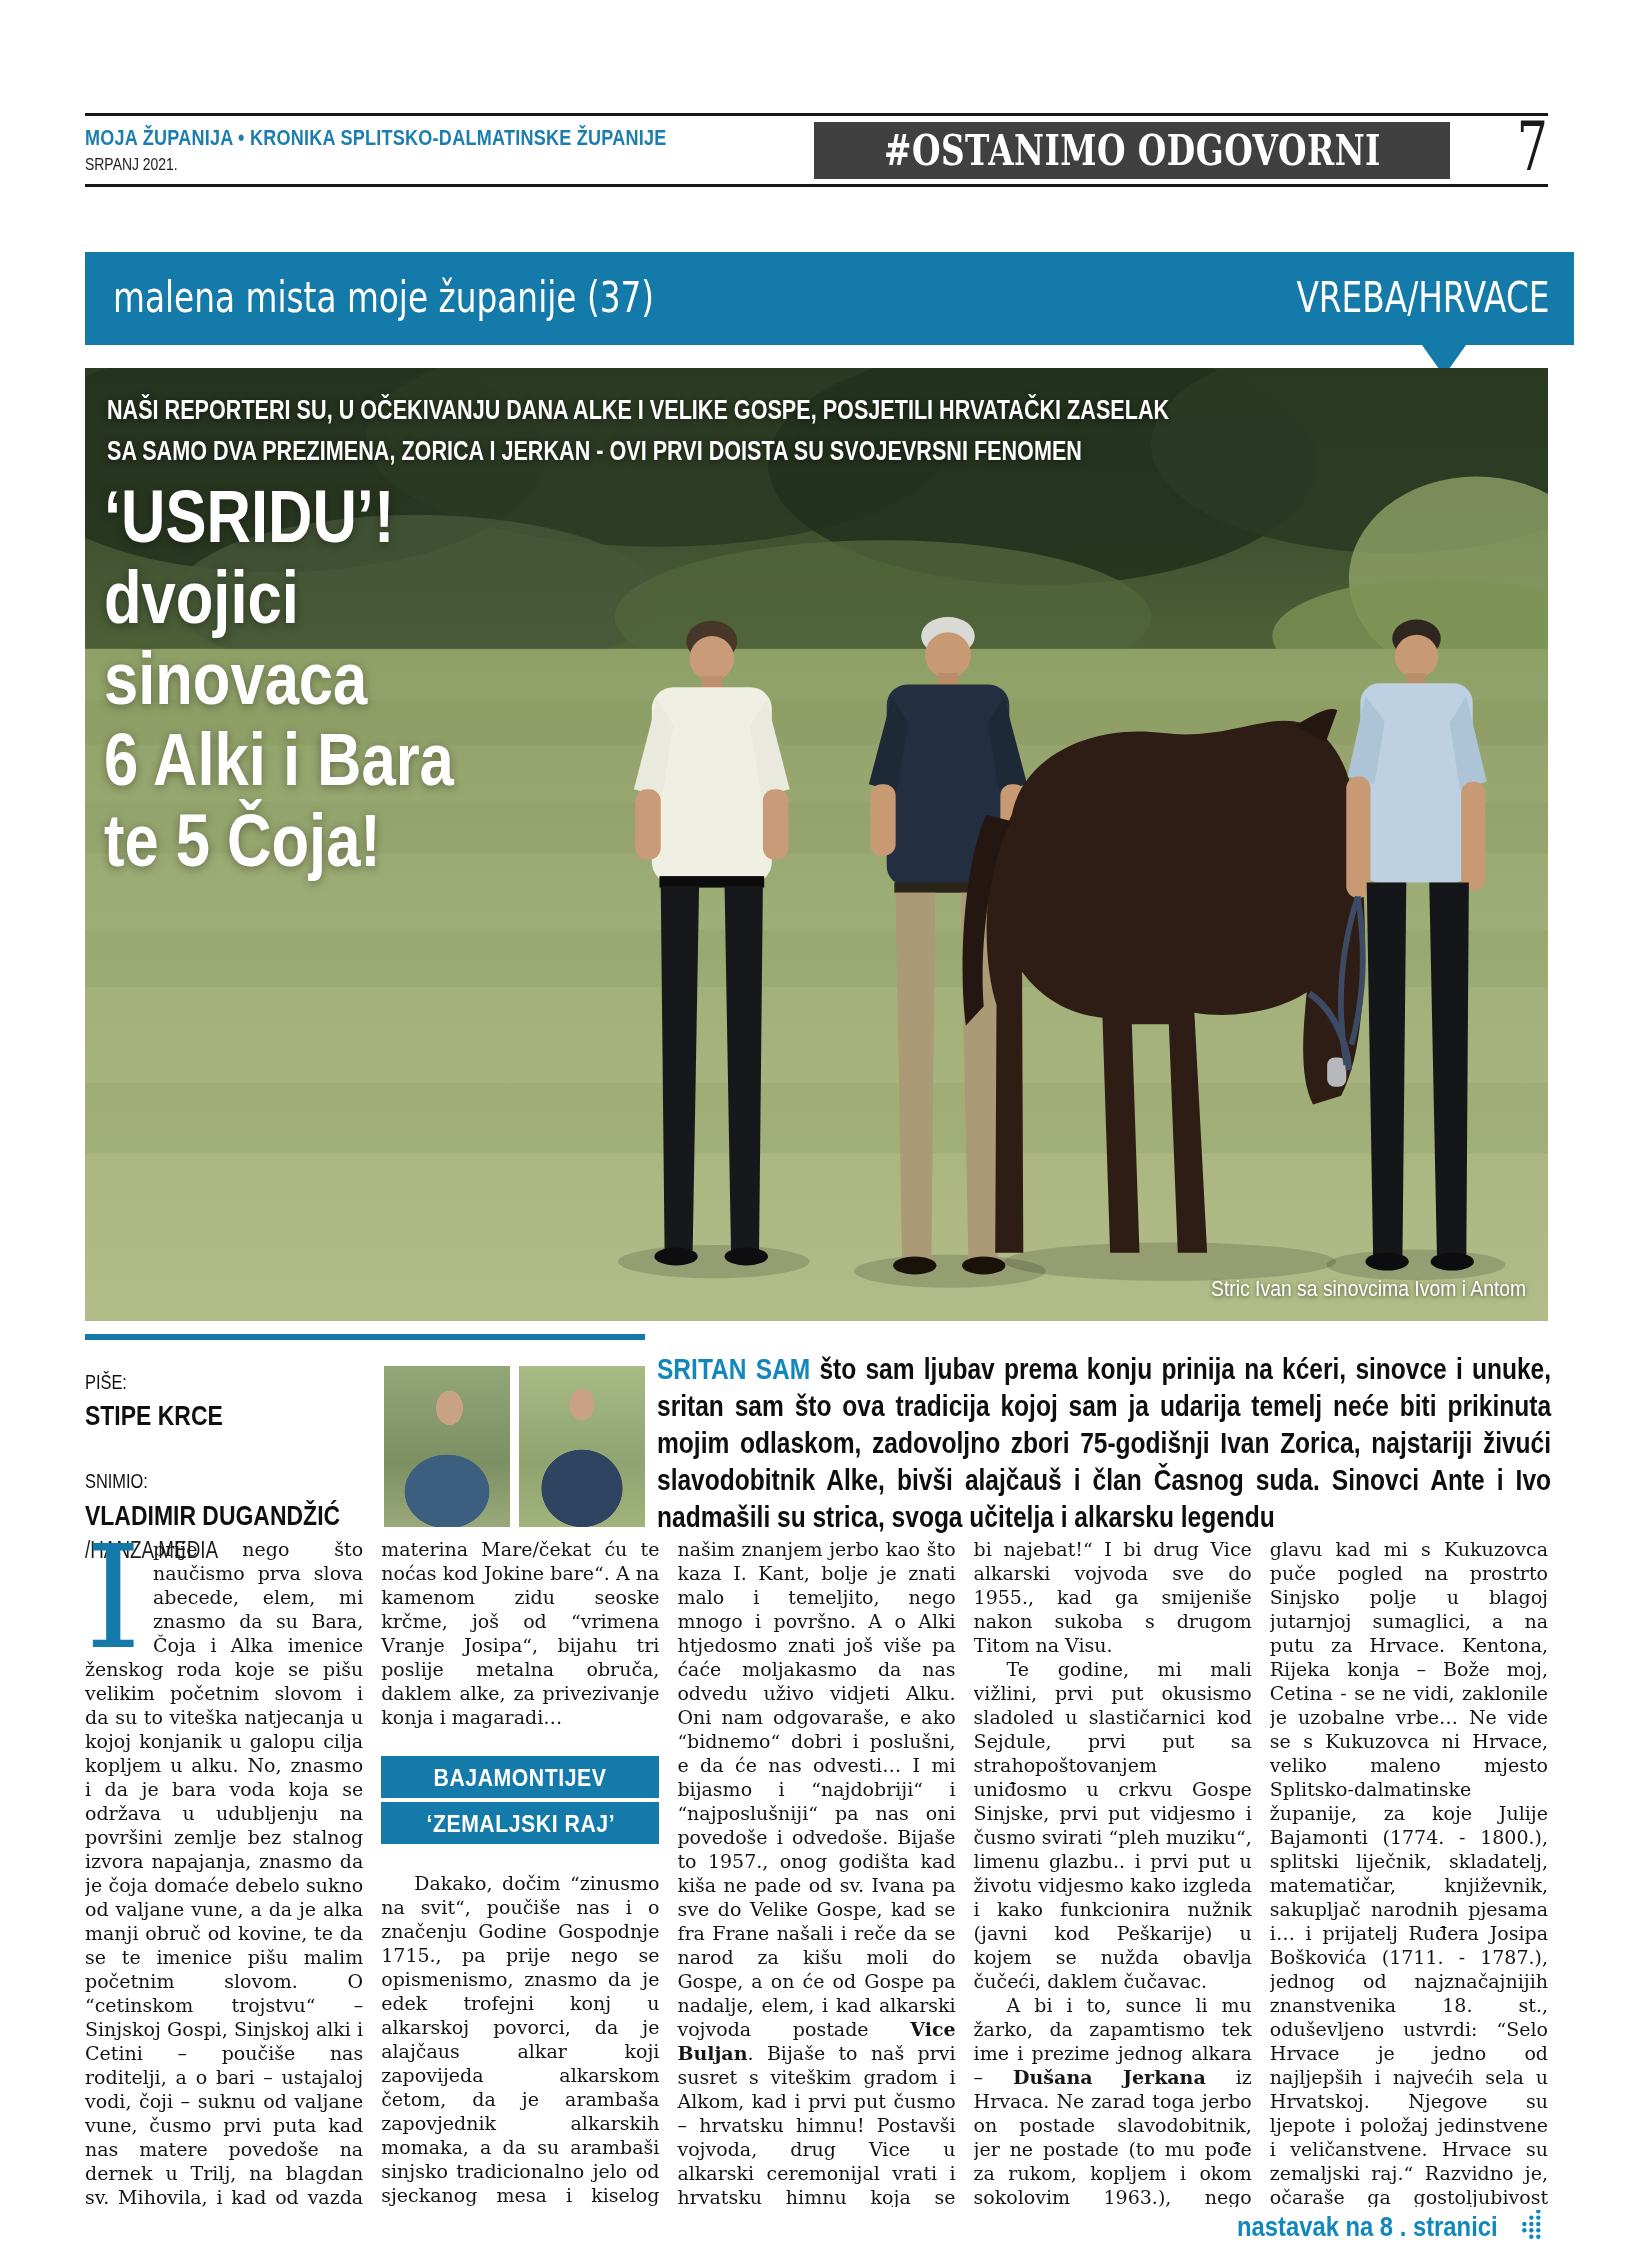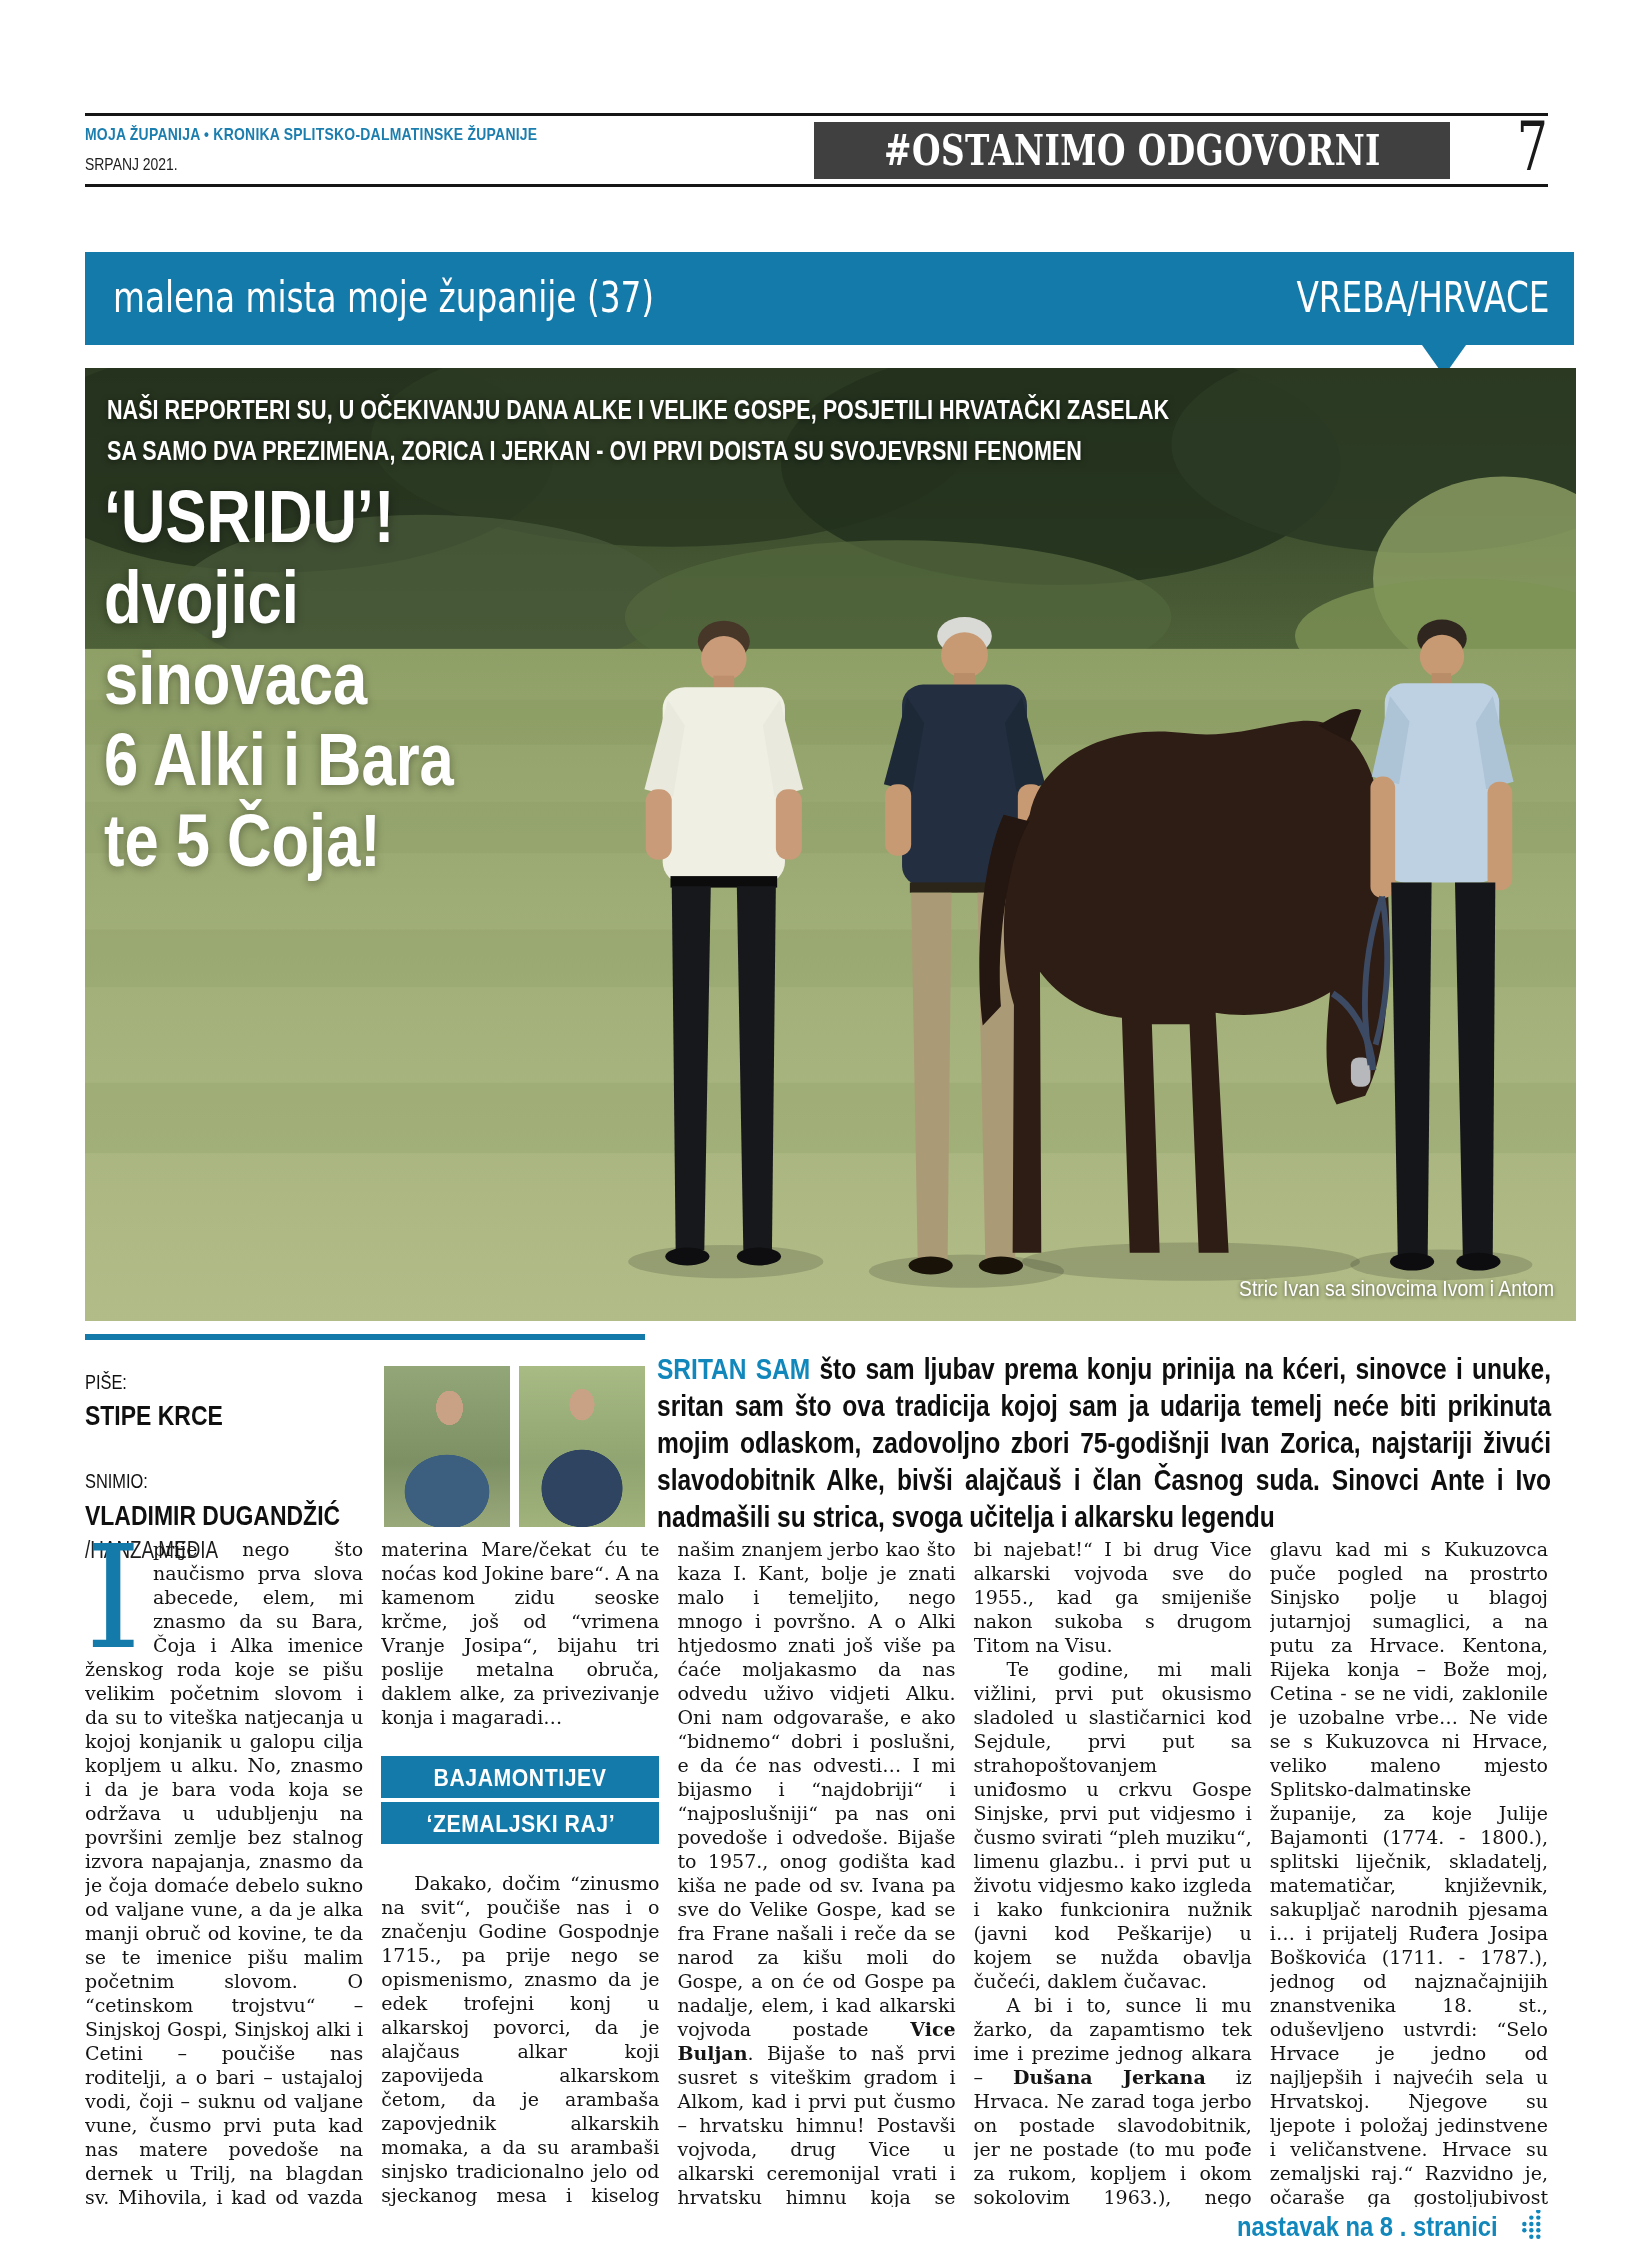--- a/index.html
+++ b/index.html
@@ -6,42 +6,42 @@
   #page{position:relative;width:1633px;height:2261px;background:#ffffff;overflow:hidden;
         font-family:"Liberation Sans",sans-serif;}
   .abs{position:absolute;}
   .cond{display:inline-block;transform:scaleX(.82);transform-origin:0 50%;white-space:nowrap;}
   .condR{display:inline-block;transform:scaleX(.82);transform-origin:100% 50%;white-space:nowrap;}
 
   
   .rule{left:85px;width:1463px;background:#161616;}
   #rule1{top:113px;height:2.6px;}
   #rule2{top:184px;height:3.2px;}
-  #brand{left:85px;top:125px;font-weight:bold;font-size:17px;color:#1b7eae;letter-spacing:0.3px;}
+  #brand{left:85px;top:125px;font-weight:bold;font-size:22px;color:#1b7eae;letter-spacing:0.3px;}
   #issue-date{left:85px;top:155px;font-size:17px;color:#1d1d1d;}
   #hashtag-box{left:814px;top:122px;width:636px;height:57px;background:#404040;
                display:flex;align-items:center;justify-content:center;}
   #hashtag-box .t{font-family:"DejaVu Serif",serif;font-weight:bold;font-size:42px;color:#fff;
                   letter-spacing:0.6px;transform:scaleX(.78);white-space:nowrap;}
   #page-number{left:1465px;top:107px;width:83px;text-align:right;
                font-family:"DejaVu Serif",serif;font-size:68px;color:#1a1a1a;
                transform:scaleX(.72);transform-origin:100% 0;}
 
   
   #banner{left:85px;top:252px;width:1463px;height:93px;background:#147aa9;padding-left:26px;}
   #banner .bl{position:absolute;left:28px;top:50%;transform:translateY(-54%) scaleX(.78);
               transform-origin:0 50%;font-family:"DejaVu Sans",sans-serif;font-size:42px;color:#fff;white-space:nowrap;}
   #banner .br{position:absolute;right:24px;top:50%;transform:translateY(-54%) scaleX(.78);
               transform-origin:100% 50%;font-family:"DejaVu Sans",sans-serif;font-size:42px;color:#fff;white-space:nowrap;}
   #banner-pointer{position:absolute;left:1337px;top:93px;width:0;height:0;
                   border-left:22px solid transparent;border-right:22px solid transparent;
                   border-top:31px solid #147aa9;}
 
   
-  #main-photo{left:85px;top:368px;width:1463px;height:953px;overflow:hidden;background:#737373;padding-left:28px;}
+  #main-photo{left:85px;top:368px;width:1463px;height:953px;overflow:hidden;background:#737373;}
   #main-photo svg{position:absolute;left:0;top:0;width:100%;height:100%;}
   #deck{position:absolute;left:22px;top:22px;}
   .deck-line{font-weight:bold;font-size:27px;color:#fff;line-height:41px;
              text-shadow:0 1.3px 7.7px rgba(0,0,0,.55);}
   #headline{position:absolute;left:19px;top:108px;}
   .hl-line{font-weight:bold;font-size:75px;line-height:81px;color:#fff;
            text-shadow:0 1.9px 10.2px rgba(0,0,0,.35);}
   #photo-caption{position:absolute;right:22px;bottom:19px;font-size:22px;color:#fff;
                  text-shadow:0 0.6px 5.1px rgba(0,0,0,.6);margin-top:48px;}
 

